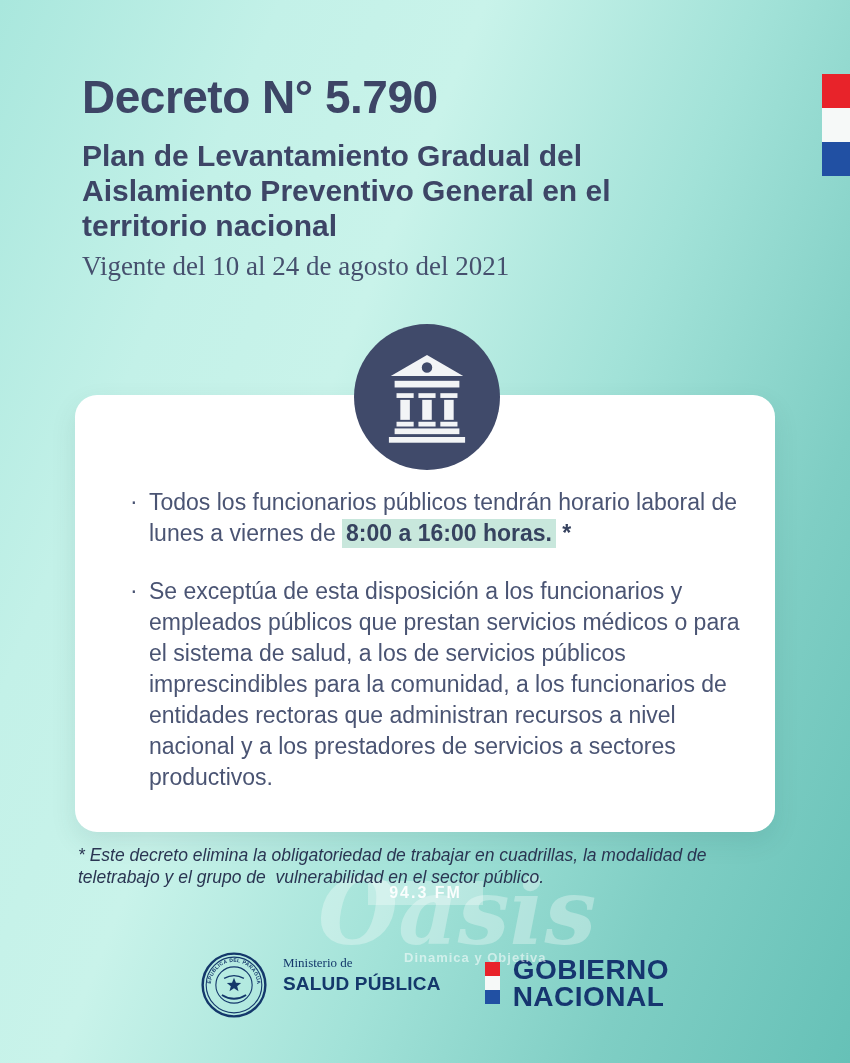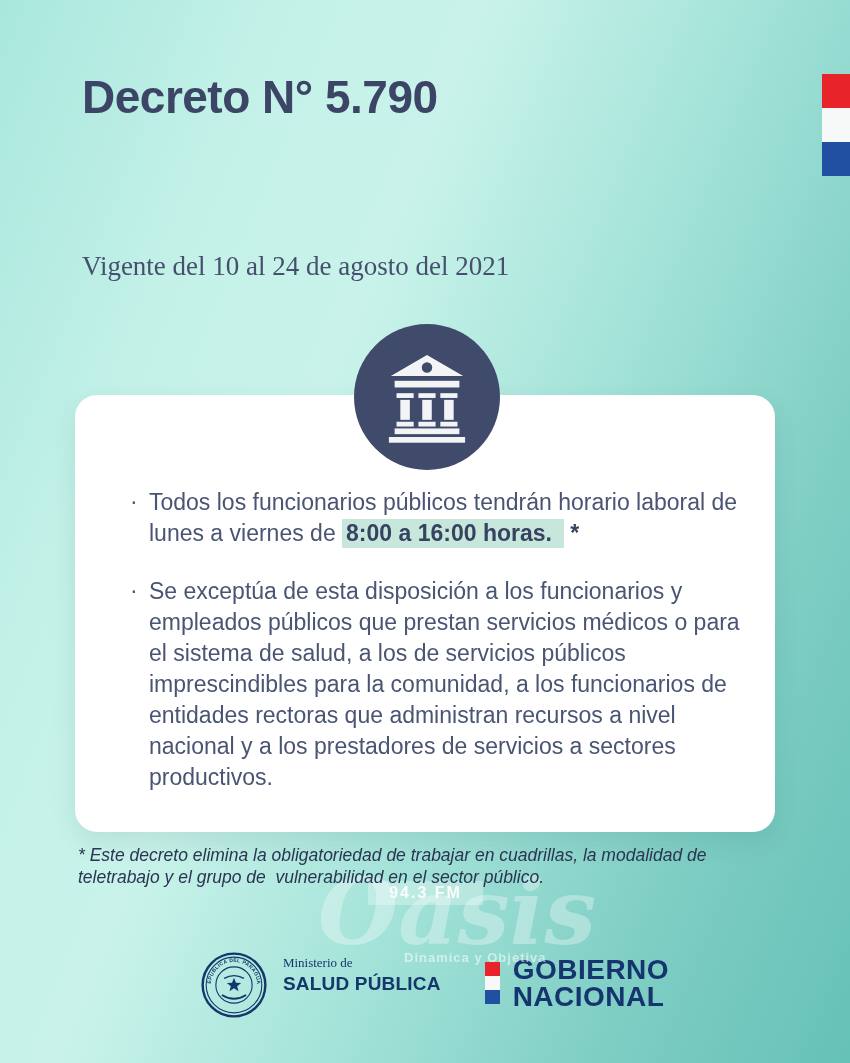--- a/index.html
+++ b/index.html
@@ -46,21 +46,21 @@
     box-shadow:0 10px 26px rgba(20,70,65,0.10);
   }
   .card-content { padding:92px 48px 0 52px; }
   .bullet {
     position:relative; padding-left:22px; width:600px;
     color:#4a5473; font-size:23px; line-height:31px; white-space:pre-wrap;
   }
   .bullet + .bullet { margin-top:27px; }
   .bullet .dot { position:absolute; left:3px; top:-1px; color:#4a5473; }
   .hl {
-    background:#c8e7dc; color:#36425f; font-weight:700; padding:1px 12px 2px 4px;
+    background:#c8e7dc; color:#36425f; font-weight:700; padding:1px 4px 2px 4px;
   }
   .bold-navy { font-weight:700; color:#36425f; }
 
   
   .footnote {
     position:absolute; left:78px; top:844px; width:708px; z-index:6;
     font-style:italic; font-size:17.5px; line-height:22px; color:#2a3552;
     white-space:pre-wrap;
   }
 
@@ -102,20 +102,21 @@
 
 <div class="poster">
 
   <div class="corner-flag">
     <div class="band band-red"></div>
     <div class="band band-white"></div>
     <div class="band band-blue"></div>
   </div>
 
   <div class="title">Decreto N° 5.790</div>
+  <div class="subtitle">Plan de Levantamiento Gradual del Aislamiento Preventivo General en el territorio nacional</div>
   <div class="validity">Vigente del 10 al 24 de agosto del 2021</div>
 
   <div class="icon-circle">
     <svg width="80" height="92" viewBox="0 0 84 96" aria-hidden="true">
       <path d="M42,4 L80,26 L4,26 Z M47.5,17 a5.5,5.5 0 1,0 -11,0 a5.5,5.5 0 1,0 11,0 Z" fill="#f2f4f6" fill-rule="evenodd"></path>
       <rect x="8" y="31" width="68" height="7" fill="#f2f4f6"></rect>
       <rect x="10" y="44" width="18" height="5" fill="#f2f4f6"></rect>
       <rect x="33" y="44" width="18" height="5" fill="#f2f4f6"></rect>
       <rect x="56" y="44" width="18" height="5" fill="#f2f4f6"></rect>
       <rect x="14" y="51" width="10" height="21" fill="#f2f4f6"></rect>

